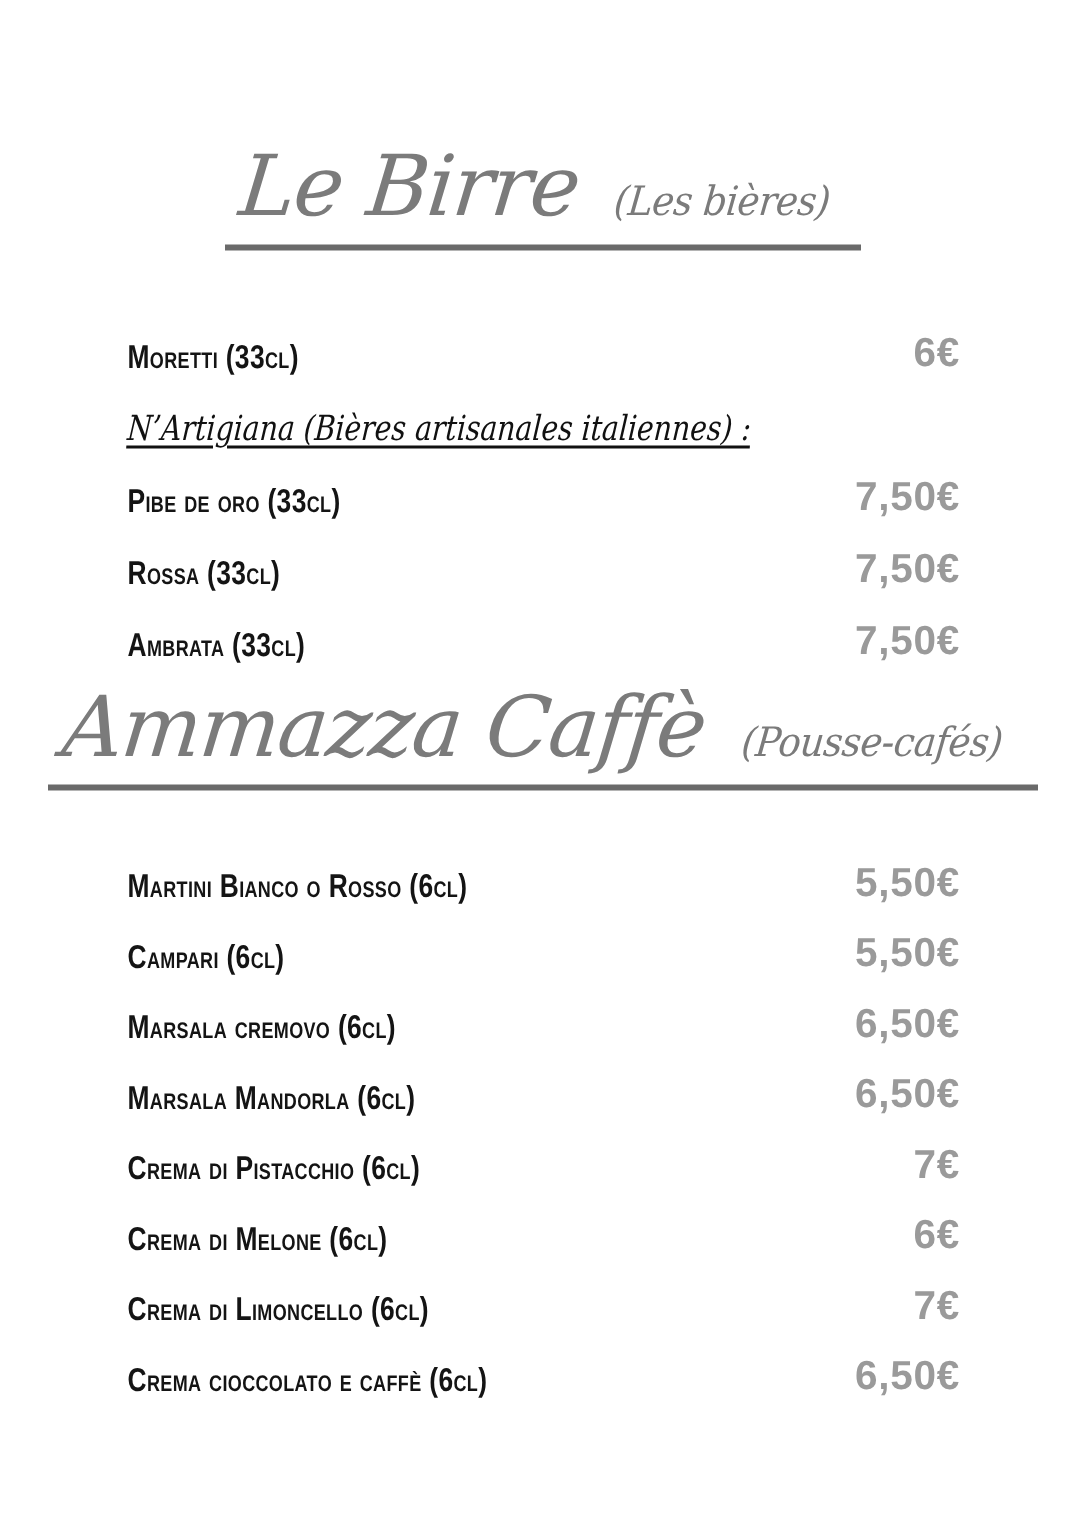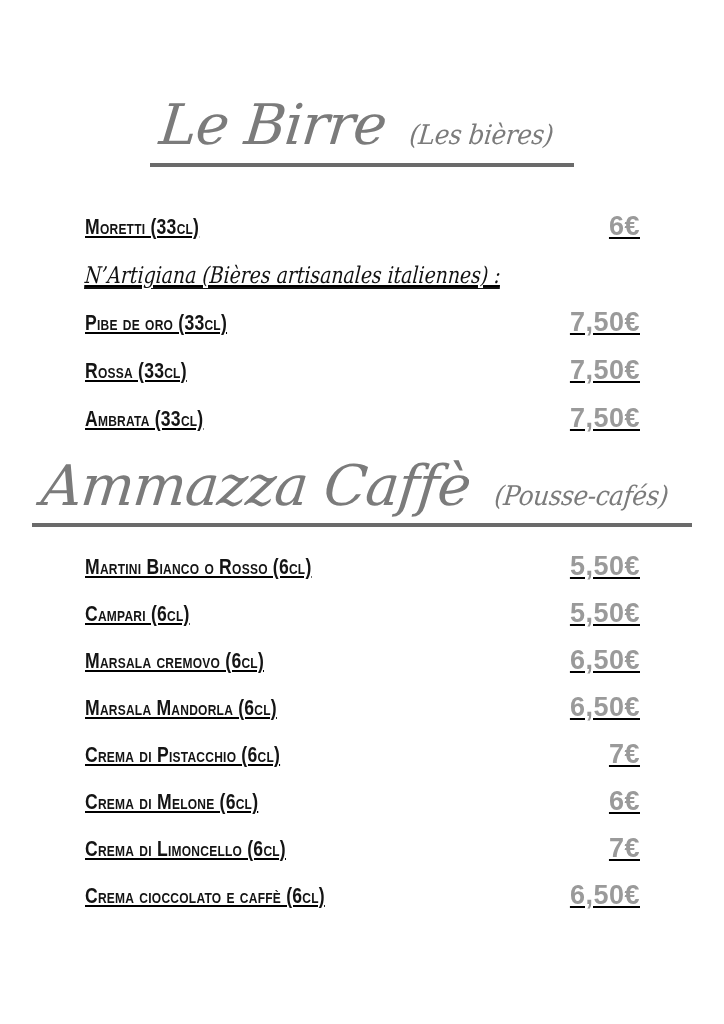--- a/index.html
+++ b/index.html
@@ -38,25 +38,24 @@
     font-size:27px;
     color:#7b7b7b;
     margin-left:18px;
     transform:skewX(-6deg) scaleX(0.92);
     transform-origin:left bottom;
     letter-spacing:-0.5px;
   }
   
   .menu-list { width:555px; margin-left:85px; }
   .menu-list.beers { margin-top:36px; }
-  .menu-list.digestifs { margin-top:16px; }
+  .menu-list.digestifs { margin-top:30px; }
   .row {
-    display:flex; justify-content:space-between; align-items:center;
+    display:flex; justify-content:space-between; align-items:flex-end;
     height:48px;
-    text-decoration:underline;
   }
   .menu-list.digestifs .row { height:47px; }
   .item-name {
     display:inline-block;
     font-family:"Liberation Sans", sans-serif;
     font-weight:700;
     font-variant:small-caps;
     font-size:22px;
     color:#141414;
     letter-spacing:0.3px;

